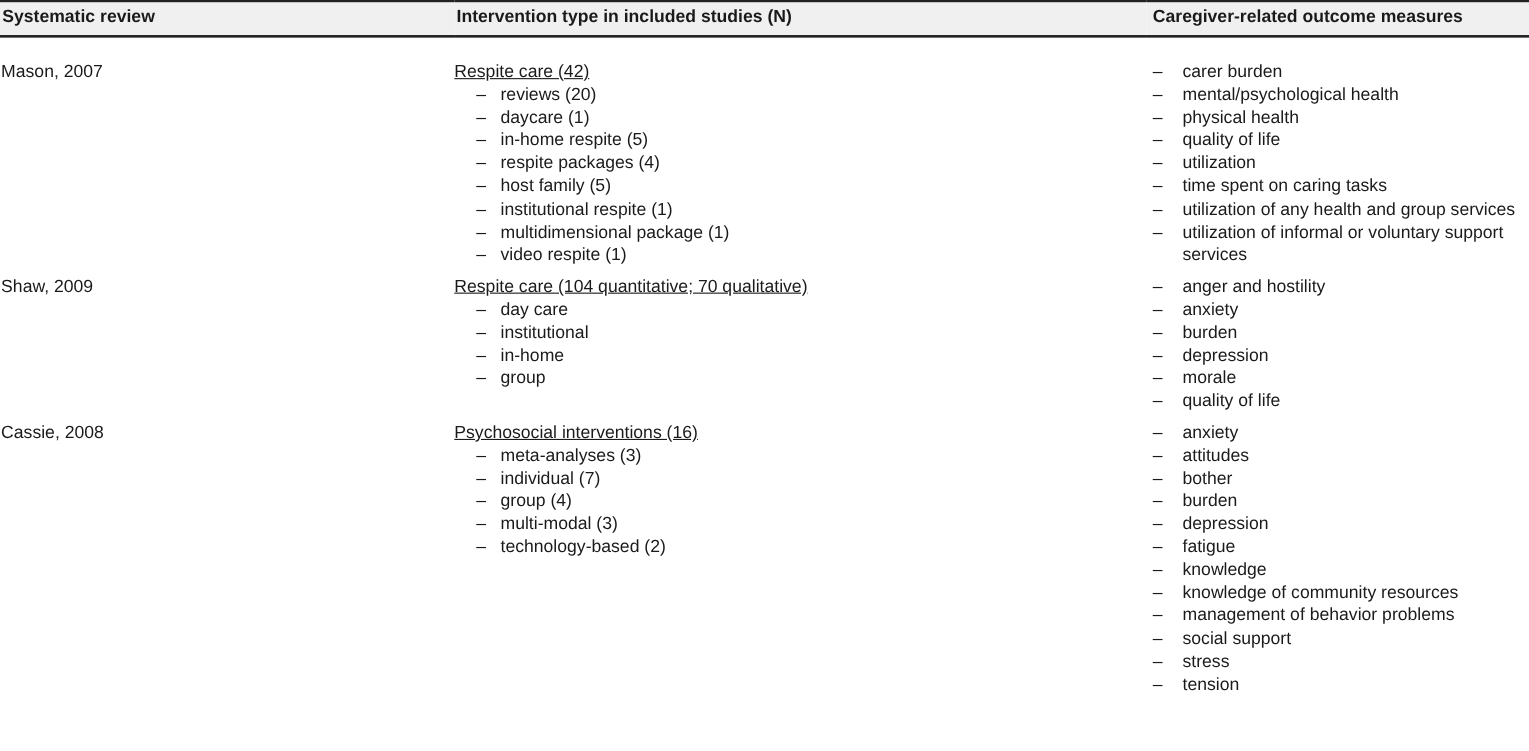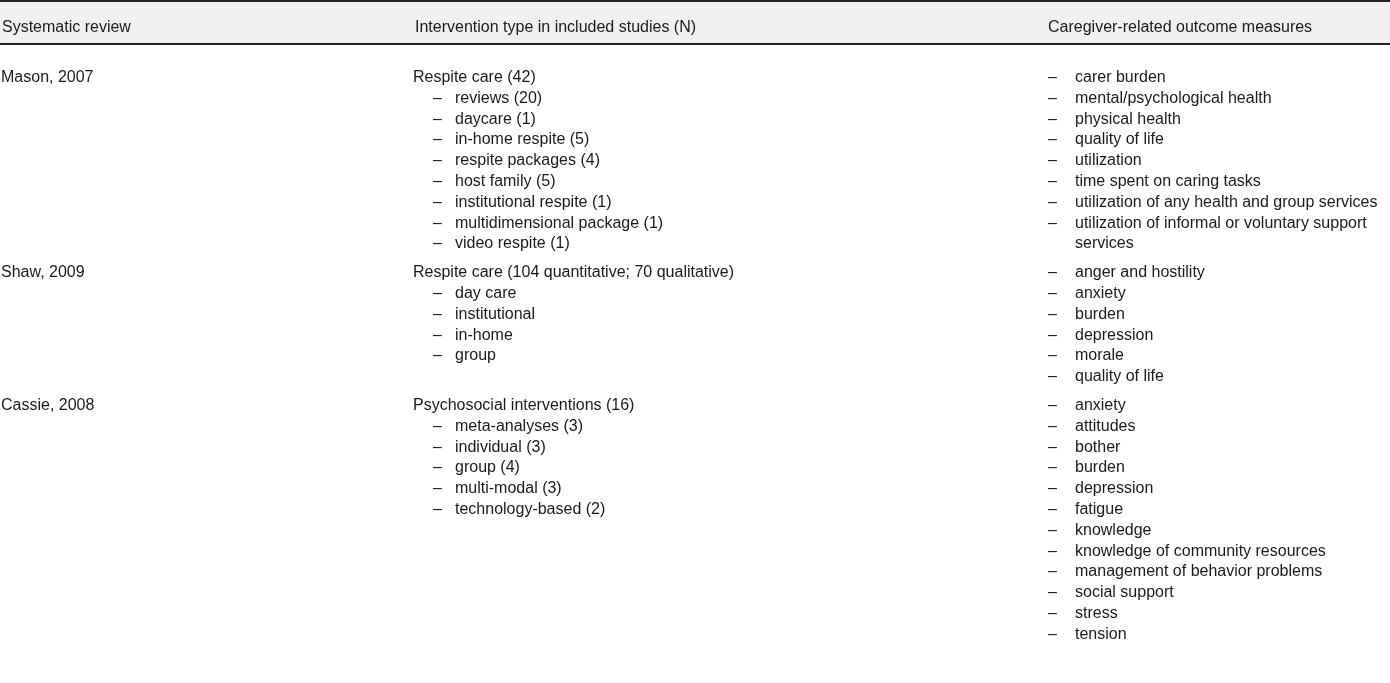--- a/index.html
+++ b/index.html
@@ -21,40 +21,40 @@
       table-layout: fixed;
     }
     table.review-table col.c1 { width: 413px; }
     table.review-table col.c2 { width: 629px; }
     table.review-table col.c3 { width: 348px; }
     thead tr {
       background: #f0f0f0;
     }
     thead th {
       text-align: left;
-      font-weight: normal;
+      font-weight: bold;
       font-size: 16px;
-      padding: 15px 0 7px 2px;
+      padding: 4px 0 7px 2px;
       height: 19px;
       border-top: 2px solid #222;
       border-bottom: 2px solid #222;
       color: #1a1a1a;
       white-space: nowrap;
     }
     thead th.col-outcomes { padding-left: 6px; }
     tbody td {
       vertical-align: top;
       padding: 0;
       line-height: 20.8px;
     }
     tbody tr.row td { padding-top: 8px; }
     tbody tr.row.first td { padding-top: 22px; }
     tbody tr.row td.review { padding-left: 1px; }
     tbody tr.last td { padding-bottom: 11px; border-bottom: 2px solid #222; }
-    .main-type { display: block; }
+    .main-type { display: block; text-decoration: underline; }
     ul.sub-list {
       list-style: none;
       margin: 0;
       padding: 0 0 0 20px;
     }
     ul.sub-list li {
       display: flex;
     }
     ul.sub-list li .dash {
       width: 22px;
@@ -228,21 +228,21 @@
         <td class="review">Cassie, 2008</td>
         <td class="intervention">
           <span class="main-type">Psychosocial interventions (16)</span>
           <ul class="sub-list">
             <li>
               <span class="dash">–</span>
               <span class="txt">meta-analyses (3)</span>
             </li>
             <li>
               <span class="dash">–</span>
-              <span class="txt">individual (3)</span>
+              <span class="txt">individual (7)</span>
             </li>
             <li>
               <span class="dash">–</span>
               <span class="txt">group (4)</span>
             </li>
             <li>
               <span class="dash">–</span>
               <span class="txt">multi-modal (3)</span>
             </li>
             <li>

